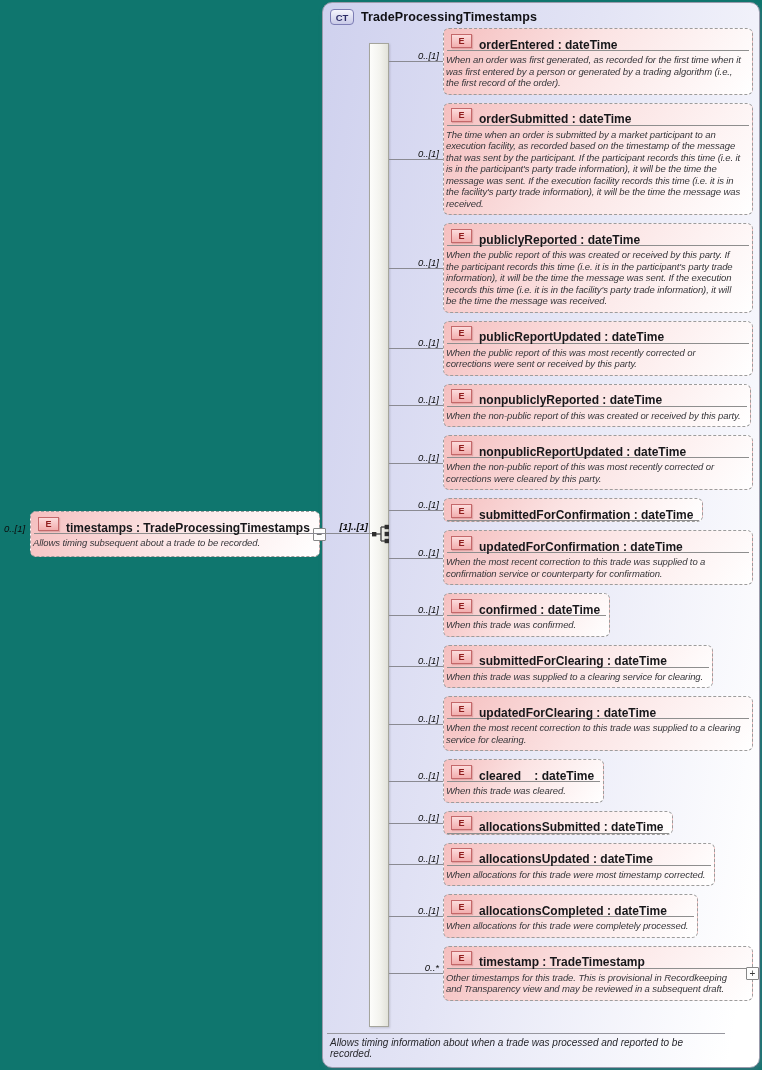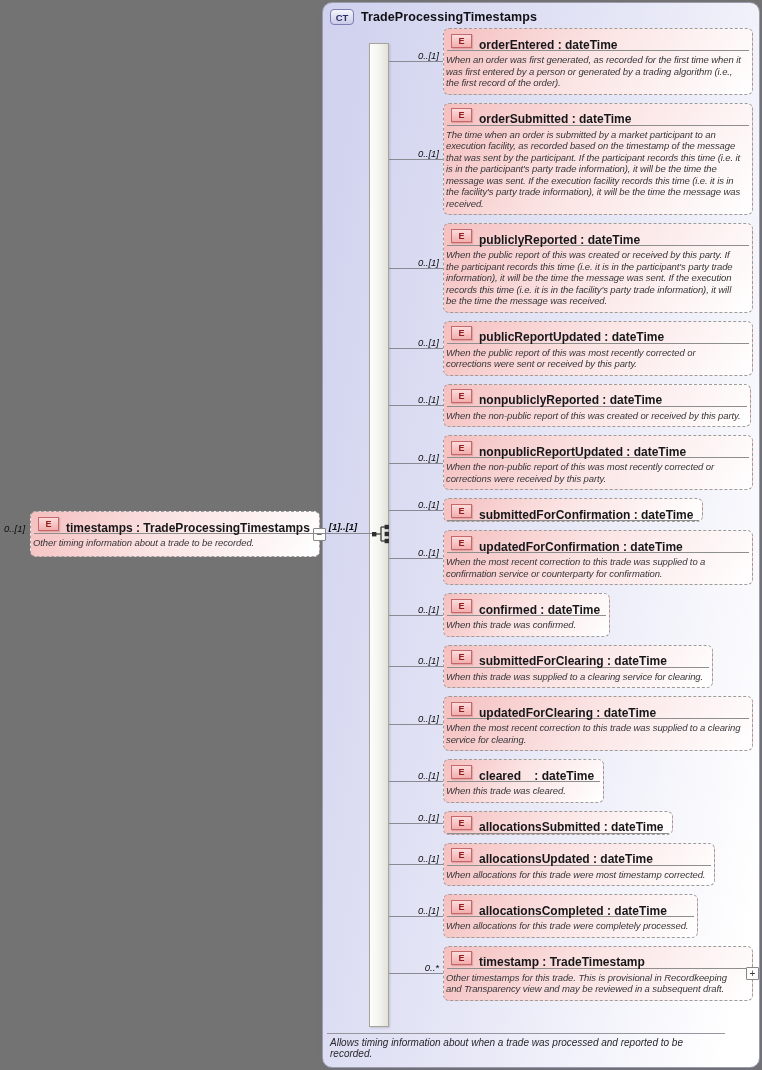--- a/index.html
+++ b/index.html
@@ -1,16 +1,16 @@
 <!DOCTYPE html>
 <html><head>
 <meta charset="utf-8">
 <style>
   html,body{margin:0;padding:0;background:#fff;}
-  #canvas{position:relative;width:762px;height:1070px;background:#737373;overflow:hidden;
+  #canvas{position:relative;width:762px;height:1070px;background:#0f766e;overflow:hidden;
           font-family:"Liberation Sans",sans-serif;}
 
   
   .ct{position:absolute;left:322px;top:2px;width:436px;height:1064px;
       border:1px solid #9b9bac;border-radius:10px;
       background:linear-gradient(100deg,#cfd1ee 0%,#e3e4f5 45%,#ffffff 95%);
       box-shadow:2px 3px 5px rgba(110,110,140,.35);}
   .ct-header{position:absolute;left:7px;top:6px;display:flex;align-items:center;gap:7px;}
   .ct-badge{display:flex;align-items:center;justify-content:center;width:22px;height:14px;
       border:1px solid #7d7db4;border-radius:4px;color:#2c2c66;font-size:9.5px;font-weight:bold;
@@ -43,21 +43,21 @@
       line-height:11.5px;letter-spacing:-0.1px;}
 
   
   .root-card{position:absolute;left:4px;top:523px;font-size:9.5px;font-style:italic;color:#0c0c0c;z-index:4;}
   .root-box{position:absolute;left:30px;top:511px;z-index:4;min-width:272px;}
   .root-box .edesc{padding-bottom:7px;}
   .handle{position:absolute;right:-7px;top:50%;margin-top:-6px;width:11px;height:11px;z-index:7;
       display:flex;align-items:center;justify-content:center;background:#fdfdfd;border:1px solid #878787;
       font-size:10px;line-height:9px;color:#3a3a3a;border-radius:1px;cursor:pointer;}
   .root-line{position:absolute;left:309px;top:533px;width:66px;border-top:1px solid #8a8a92;z-index:5;}
-  .root-link-card{position:absolute;left:318px;top:521px;width:50px;text-align:center;
+  .root-link-card{position:absolute;left:318px;top:521px;width:50px;text-align:right;
       font-size:9.5px;font-style:italic;font-weight:bold;color:#0c0c0c;z-index:6;}
 </style>
 </head>
 <body>
 
 <div id="canvas">
 
   <div class="ct">
     <div class="ct-header">
       <span class="ct-badge">CT</span>
@@ -78,21 +78,21 @@
     <rect x="13.6" y="15.8" width="4.4" height="4.4" fill="#2e2e2e"></rect>
   </svg>
 
   <span class="root-card">0..[1]</span>
   <div class="ebox root-box">
     <div class="etitle">
       <span class="ebadge">E</span>
       <span class="ename">timestamps : TradeProcessingTimestamps</span>
     </div>
     <div class="esep"></div>
-    <div class="edesc">Other timing information about a trade to be recorded.</div>
+    <div class="edesc">Allows timing subsequent about a trade to be recorded.</div>
     <span class="handle">−</span>
   </div>
   <div class="root-line"></div>
   <span class="root-link-card">[1]..[1]</span>
 
   <div class="children">
 
     <div class="row">
       <div class="conn">
         <span class="card">0..[1]</span>
@@ -166,21 +166,21 @@
     <div class="row">
       <div class="conn">
         <span class="card">0..[1]</span>
       </div>
       <div class="ebox">
         <div class="etitle">
             <span class="ebadge">E</span>
             <span class="ename">nonpublicReportUpdated : dateTime</span>
           </div>
         <div class="esep"></div>
-        <div class="edesc">When the non-public report of this was most recently corrected or corrections were received by this party.</div>
+        <div class="edesc">When the non-public report of this was most recently corrected or corrections were cleared by this party.</div>
       </div>
     </div>
 
     <div class="row">
       <div class="conn">
         <span class="card">0..[1]</span>
       </div>
       <div class="ebox">
         <div class="etitle">
             <span class="ebadge">E</span>

